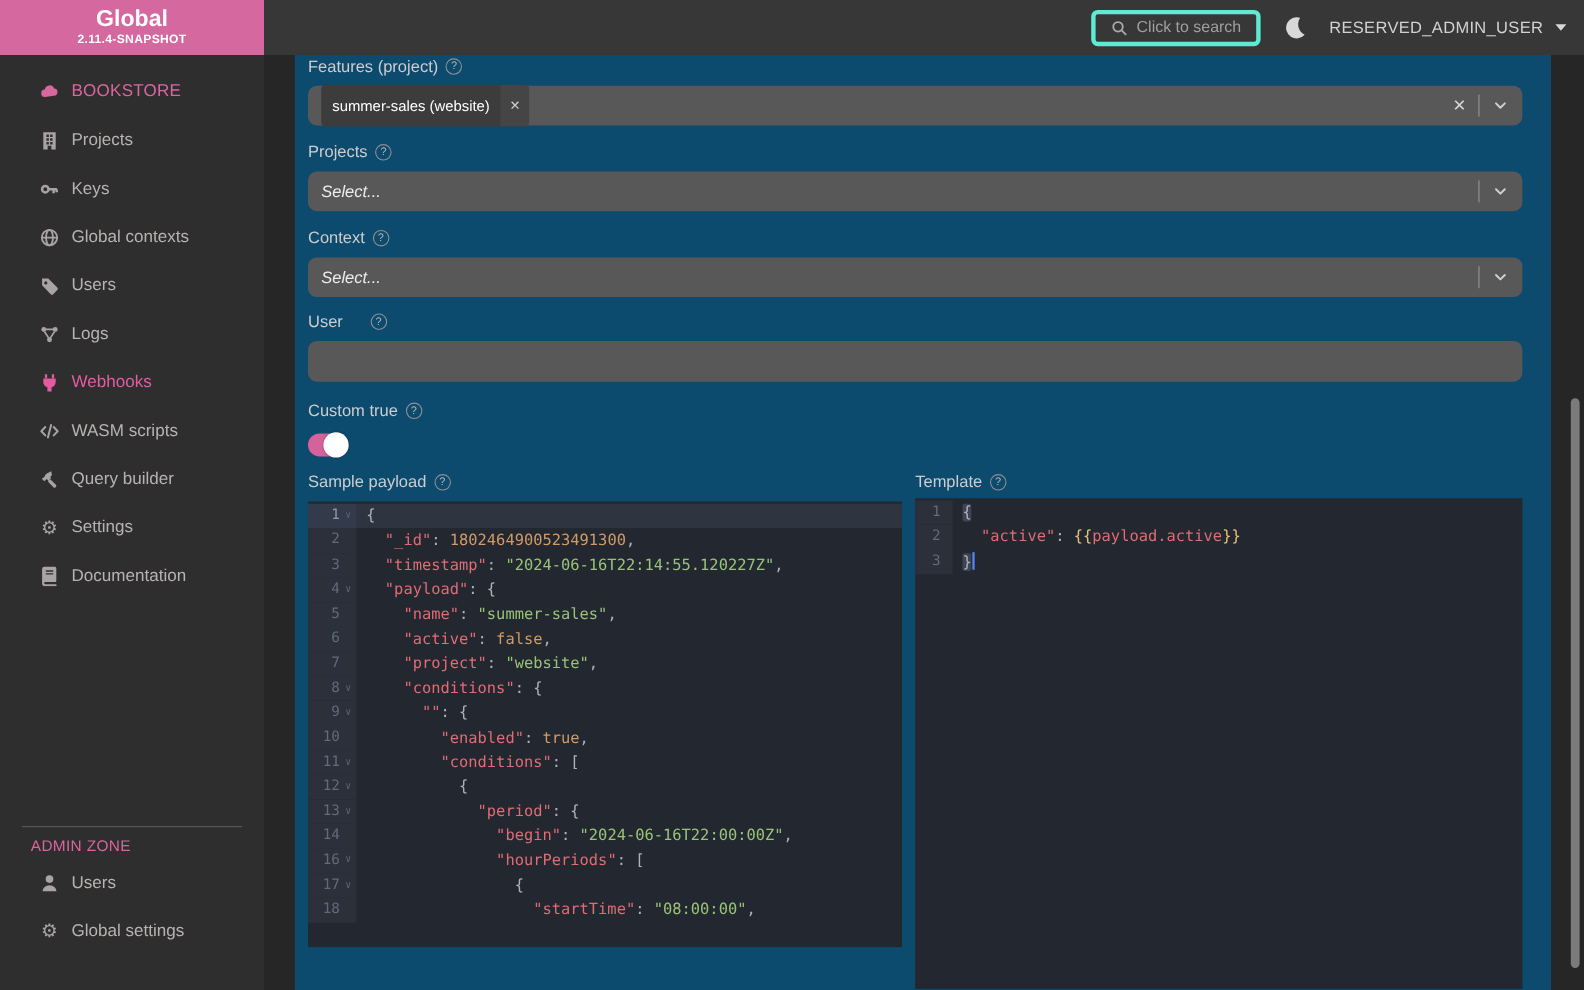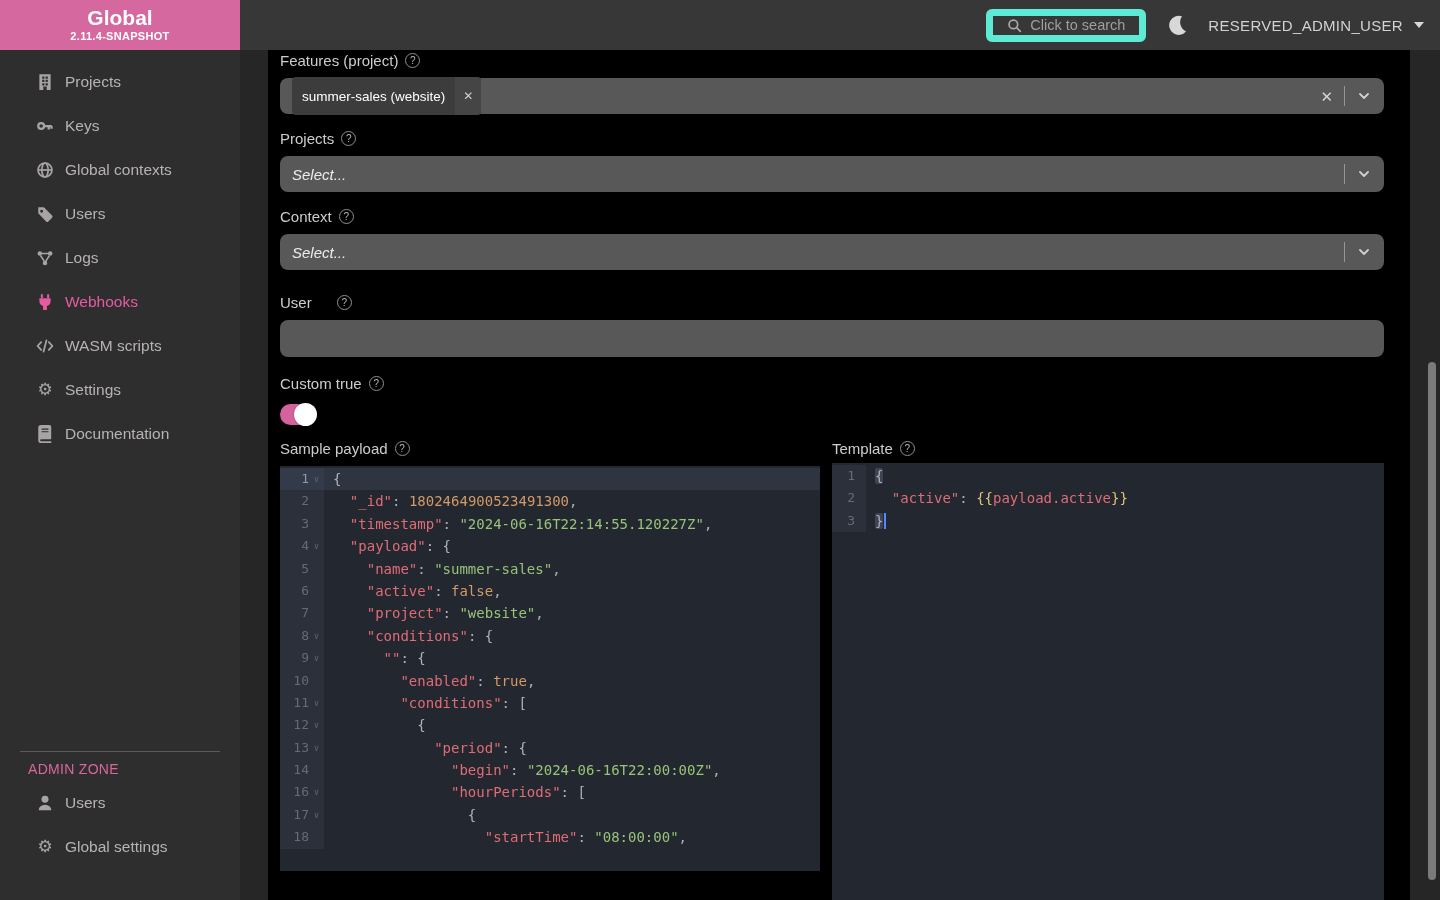--- a/index.html
+++ b/index.html
@@ -21,30 +21,30 @@
   .nav-item.active .ico { color:#e45c9f; }
   .gear-glyph { font-size:17px; line-height:18px; width:18px; text-align:center; color:#a9a4a4; }
   .admin { position:absolute; left:0; right:0; top:740px; }
   .admin hr { border:none; border-top:1px solid #5a5a5a; margin:11px 20px 9px 20px; }
   .admin-heading { color:#d9669f; font-size:14px; padding-left:28px; margin:6px 0 4px; letter-spacing:.3px; }
 
   
   .topbar { position:absolute; left:240px; top:0; width:1200px; height:50px; background:#373737;
             display:flex; align-items:center; justify-content:flex-end; gap:20px; padding-right:16px; z-index:2; }
   .search-btn { display:flex; align-items:center; gap:8px; height:33px; padding:0 14px;
-                background:transparent; border:7px solid #5eead4; border-radius:6px;
+                background:transparent; border:4px solid #5eead4; border-radius:6px;
                 color:#9f9f9f; font-size:14.5px; font-family:inherit; cursor:pointer;margin-left:48px; }
   .moon-btn { width:22px; height:22px; cursor:pointer; }
   .user-menu { display:flex; align-items:center; gap:11px; color:#d2d2d2; font-size:15px;
                letter-spacing:.3px; cursor:pointer; }
   .caret { width:0; height:0; border-left:5px solid transparent; border-right:5px solid transparent;
            border-top:6px solid #d8d8d8; }
 
   
-  .panel { position:absolute; left:268px; top:50px; width:1142px; height:850px; background:#000000;
+  .panel { position:absolute; left:268px; top:50px; width:1142px; height:850px; background:#0c4a6e;
            padding:2px 26px 0 12px; z-index:1; }
   .flabel { display:flex; align-items:center; gap:7px; color:#cdcdcd; font-size:15px;
             height:17px; margin-bottom:9px; }
   .qmark { display:inline-flex; width:15px; height:15px; border:1px solid #8f8f8f; border-radius:50%;
            align-items:center; justify-content:center; font-size:10px; color:#b9b9b9; flex:0 0 15px; }
   .sel { display:flex; align-items:center; height:36px; background:#585858; border-radius:8px;
          padding:0 12px; cursor:pointer; }
   .sel .grow { flex:1; }
   .placeholder { color:#ececec; font-style:italic; font-size:15px; }
   .sel-clear { color:#d5d5d5; font-size:15px; line-height:15px; cursor:pointer; }
@@ -54,21 +54,21 @@
           height:38px; }
   .chip-label { padding:0 10px; display:flex; align-items:center; color:#fff; font-size:13.5px; }
   .chip-x { padding:0 8px; display:flex; align-items:center; color:#cfcfcf; font-size:12px;
             background:#454545; cursor:pointer; }
   .text-input { width:100%; height:37px; background:#585858; border:none; border-radius:8px;
                 color:#fff; font-size:15px; padding:0 12px; font-family:inherit; }
   .toggle { position:relative; width:36px; height:21px; border-radius:11px; background:#d5629b;
             margin-top:12px; cursor:pointer; }
   .toggle .knob { position:absolute; left:14px; top:-1px; width:23px; height:23px; border-radius:50%;
                   background:#fff; box-shadow:0 0 2px rgba(0,0,0,.4); }
-  .m16 { margin-top:16px; } .m14 { margin-top:24px;gap:25px; } .m18 { margin-top:18px; } .m15 { margin-top:15px; }
+  .m16 { margin-top:16px; } .m14 { margin-top:14px;gap:25px; } .m18 { margin-top:18px; } .m15 { margin-top:15px; }
 
   .cols { display:flex; gap:12px; }
   .col-left { width:540px; flex:0 0 540px; }
   .col-right { flex:1; }
   .dropdown { display:flex; align-items:center; height:35px; background:#565656;
               border-radius:7px; padding:0 12px; margin-top:-3px; cursor:pointer; }
   .dropdown .dd-value { flex:1; color:#eaeaea; font-size:15px; }
 
   
   .editor { background:#23272f; overflow:hidden; font-family:"DejaVu Sans Mono", monospace;
@@ -96,20 +96,26 @@
 </style>
 </head>
 <body>
 
 <aside class="sidebar">
   <div class="brand">
     <div class="brand-title">Global</div>
     <div class="brand-version">2.11.4-SNAPSHOT</div>
   </div>
   <nav class="nav">
+    <div class="nav-item tenant">
+      <svg class="ico" viewBox="0 0 16 16">
+          <path fill="currentColor" d="M4.4 12.6a3 3 0 0 1-.2-6 3.9 3.9 0 0 1 7.5-.9 2.9 2.9 0 0 1-.4 5.9z"></path>
+        </svg>
+      <span>BOOKSTORE</span>
+    </div>
     <div class="nav-item">
       <svg class="ico" viewBox="0 0 16 16">
           <path fill="currentColor" fill-rule="evenodd" d="M3 1h10v14H3zM5.5 3h2v2h-2zm3 0h2v2h-2zm-3 3h2v2h-2zm3 0h2v2h-2zm-3 3h2v2h-2zm3 0h2v2h-2zm-2 3h3v3h-3z"></path>
         </svg>
       <span>Projects</span>
     </div>
     <div class="nav-item">
       <svg class="ico" viewBox="0 0 16 16">
           <g fill="none" stroke="currentColor" stroke-width="2">
             <circle cx="4.6" cy="8" r="2.6"></circle>
@@ -156,20 +162,27 @@
         </svg>
       <span>Webhooks</span>
     </div>
     <div class="nav-item">
       <svg class="ico" viewBox="0 0 16 16">
           <g fill="none" stroke="currentColor" stroke-width="1.6" stroke-linecap="round" stroke-linejoin="round">
             <path d="M4.6 4.6 1.4 8l3.2 3.4M11.4 4.6 14.6 8l-3.2 3.4M9.3 3 6.7 13"></path>
           </g>
         </svg>
       <span>WASM scripts</span>
+    </div>
+    <div class="nav-item">
+      <svg class="ico" viewBox="0 0 16 16">
+          <path fill="currentColor" d="M9.4 1.3 5.9 3.1A3.6 3.6 0 0 0 4 5.6L1.8 7.3l2 2 2-1.7 1.3 1.3 2.2-2.2-.8-.8 1.5-1.5z"></path>
+          <rect fill="currentColor" x="8.8" y="7.2" width="2.8" height="8" rx="1.2" transform="rotate(-45 10.2 11.2)"></rect>
+        </svg>
+      <span>Query builder</span>
     </div>
     <div class="nav-item">
       <span class="gear-glyph">⚙</span>
       <span>Settings</span>
     </div>
     <div class="nav-item">
       <svg class="ico" viewBox="0 0 16 16">
           <path fill="currentColor" d="M13.5 12V1.5A1.5 1.5 0 0 0 12 0H4.5A2.5 2.5 0 0 0 2 2.5v11A2.5 2.5 0 0 0 4.5 16h8.5a.8.8 0 0 0 0-1.6H4.6a.9.9 0 0 1 0-1.8h8.4a.5.5 0 0 0 .5-.6z"></path>
           <g stroke="#2f2e2e" stroke-width="1.1">
             <path d="M5 3.6h6M5 6h6"></path>

